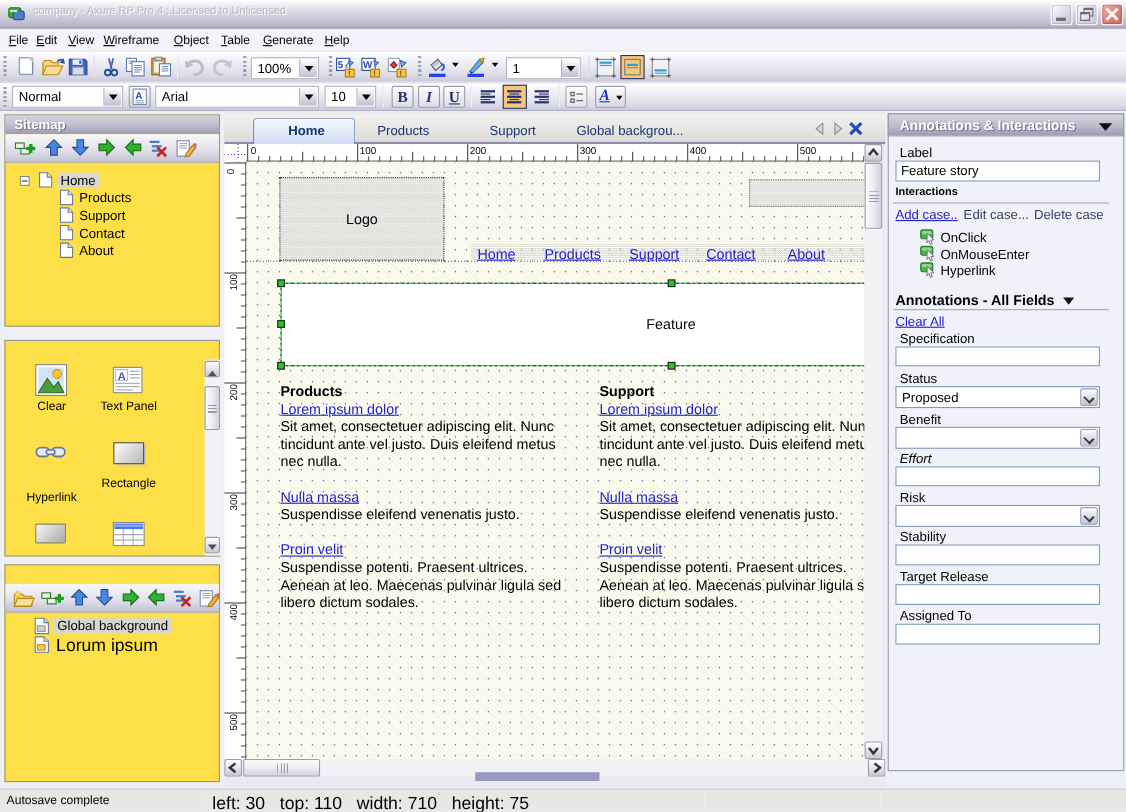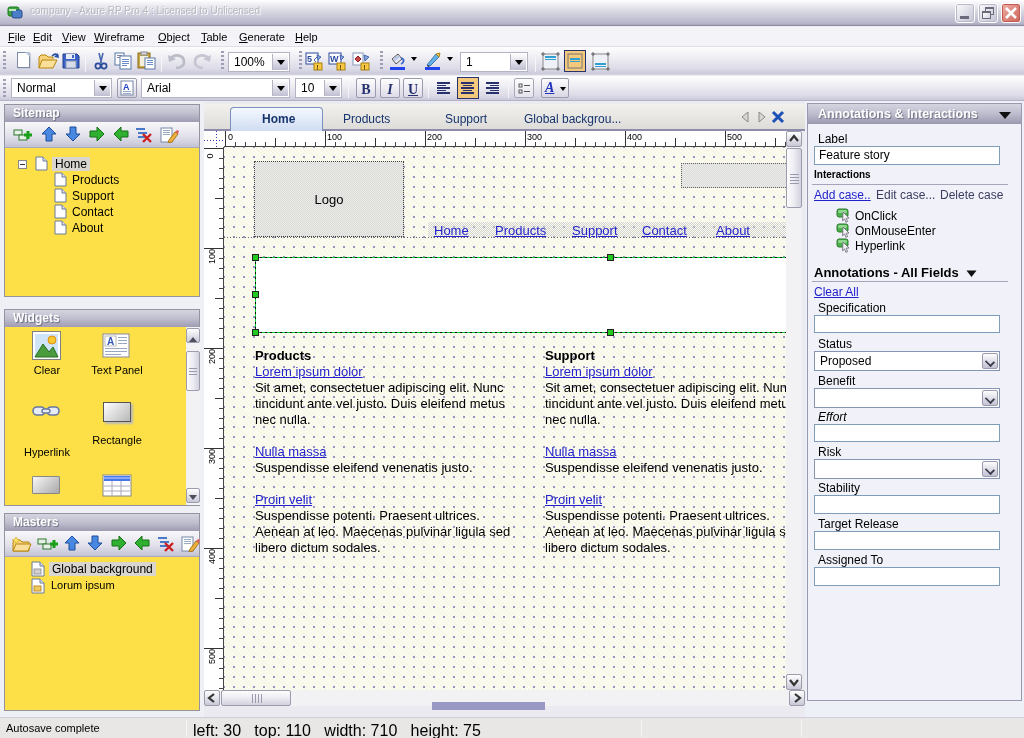--- a/index.html
+++ b/index.html
@@ -424,21 +424,20 @@
   <span class="treelbl" style="left:67px;top:100px;font-size:12px;">Contact</span>
   <svg class="ab" width="13" height="15" style="left:49px;top:115px;">
         <path d="M1 1 L8 1 L12 5 L12 14 L1 14 Z" fill="#fff" stroke="#6a7a9a"></path>
         <path d="M8 1 L8 5 L12 5" fill="#dde4ee" stroke="#6a7a9a"></path>
       </svg>
   <span class="treelbl" style="left:67px;top:116px;font-size:12px;">About</span>
  </div>
 </div>
 <div id="widgets">
  <div class="ab panel" style="left:4px;top:309px;width:196px;height:197px;">
-  <div class="phead">Widgets</div>
 
   <div class="ab" style="left:27px;top:21px;width:29px;height:29px;border:1px solid #808080;background:#fff;">
    <svg width="27" height="27" style="position:absolute;left:0;top:0;">
           <rect x="2" y="2" width="23" height="23" fill="#cfe4f7"></rect>
           <circle cx="19" cy="8" r="4" fill="#f8c830" stroke="#e09010"></circle>
           <path d="M2 25 L10 12 L16 20 L20 15 L25 25 Z" fill="#4a9c3c" stroke="#2a6c20"></path>
         </svg>
   </div>
   <span class="wlabel" style="left:12px;top:54px;width:60px;">Clear</span>
 
@@ -490,21 +489,20 @@
   <div class="sbthumb" style="left:181px;top:41px;width:14px;height:40px;">
         <div class="ab" style="left:2px;top:16px;width:8px;height:8px;background:repeating-linear-gradient(#9a99b0 0 1px,transparent 1px 3px);"></div>
       </div>
   <div class="sbbtn" style="left:181px;top:178px;width:14px;height:15px;">
         <div class="arrow" style="left:2px;top:6px;border-top:5px solid #4d4d5c;"></div>
       </div>
  </div>
 </div>
 <div id="masters">
  <div class="ab panel" style="left:4px;top:513px;width:196px;height:198px;">
-  <div class="phead">Masters</div>
   <div class="ptool" style="top:17px;height:26px;"></div>
 
   <div class="ab" style="left:7px;top:22px;">
    <svg width="20" height="17">
           <path d="M1 15 L1 6 L3 4 L8 4 L10 6 L17 6 L17 15 Z" fill="#f6d37c" stroke="#b8860b"></path>
           <path d="M1 15 L4 8 L19 8 L16 15 Z" fill="#f9df9a" stroke="#b8860b"></path>
           <path d="M4 1 l1.2 2.2 L8 4 l-2.4 1.2 L4 8 l-1.2-2.8 L0 4 l2.8-.8 Z" fill="#ffe860" stroke="#d0a020" stroke-width=".6"></path>
         </svg>
   </div>
   <div class="ab" style="left:32px;top:24px;">
@@ -557,21 +555,21 @@
         <path d="M1 1 L9 1 L13 5 L13 15 L1 15 Z" fill="#fff" stroke="#6a7a9a"></path>
         <path d="M9 1 L9 5 L13 5" fill="#dde4ee" stroke="#6a7a9a"></path>
         <rect x="3" y="8" width="7" height="5" fill="#d0d0d0" stroke="#999"></rect>
       </svg>
   <span class="treelbl" style="left:44px;top:48px;background:#d9d6d0;padding:0 3px;font-size:12px;">Global background</span>
   <svg class="ab" width="14" height="16" style="left:26px;top:64px;">
         <path d="M1 1 L9 1 L13 5 L13 15 L1 15 Z" fill="#fff" stroke="#6a7a9a"></path>
         <path d="M9 1 L9 5 L13 5" fill="#dde4ee" stroke="#6a7a9a"></path>
         <rect x="3" y="8" width="7" height="5" fill="#f0c860" stroke="#c09020"></rect>
       </svg>
-  <span class="treelbl" style="left:46px;top:65px;font-size:11px;">Lorum ipsum</span>
+  <span class="treelbl" style="left:46px;top:65px;font-size:16px;">Lorum ipsum</span>
  </div>
 </div>
 
 <div id="center">
  <div class="ab" style="left:204px;top:101px;width:601px;height:616px;background:#ebeaf1;"></div>
 
  <div class="ab" style="left:204px;top:104px;width:601px;height:27px;background:linear-gradient(#f2f1ee,#dddcd8);border-bottom:2px solid #8d8caa;">
   <div class="ab" style="left:26px;top:3px;width:93px;height:24px;background:linear-gradient(#f5f9fe,#cfdcf2);border:1px solid #7a90bd;border-bottom:none;border-radius:4px 4px 0 0;"></div>
   <span class="ab" style="left:58px;top:8px;font-size:12px;font-weight:bold;color:#16356e;">Home</span>
   <span class="ab" style="left:139px;top:8px;font-size:12px;color:#16356e;">Products</span>
@@ -636,20 +634,21 @@
   <span class="canv-link" style="left:210px;top:76px;">Home</span>
   <span class="canv-link" style="left:271px;top:76px;">Products</span>
   <span class="canv-link" style="left:348px;top:76px;">Support</span>
   <span class="canv-link" style="left:418px;top:76px;">Contact</span>
   <span class="canv-link" style="left:492px;top:76px;">About</span>
 
   <div class="ab" style="left:31px;top:110px;width:531px;height:75px;background:#fff;"></div>
   <div class="gdash-h" style="left:31px;top:110px;width:531px;"></div>
   <div class="gdash-h" style="left:31px;top:185px;width:531px;"></div>
   <div class="gdash-v" style="left:31px;top:110px;height:75px;"></div>
+  <span class="ab" style="left:31px;top:140px;width:710px;text-align:center;font-size:13px;">Feature</span>
   <div class="handle" style="left:28px;top:107px;"></div>
   <div class="handle" style="left:28px;top:144px;"></div>
   <div class="handle" style="left:28px;top:182px;"></div>
   <div class="handle" style="left:383px;top:107px;"></div>
   <div class="handle" style="left:383px;top:182px;"></div>
 
   <div class="ab" style="left:31px;top:201px;width:268px;font-size:13px;line-height:16px;color:#000;">
    <b>Products</b><br>
    <a class="lk" href="#p">Lorem ipsum dolor</a><br>
    Sit amet, consectetuer adipiscing elit. Nunc<br>

